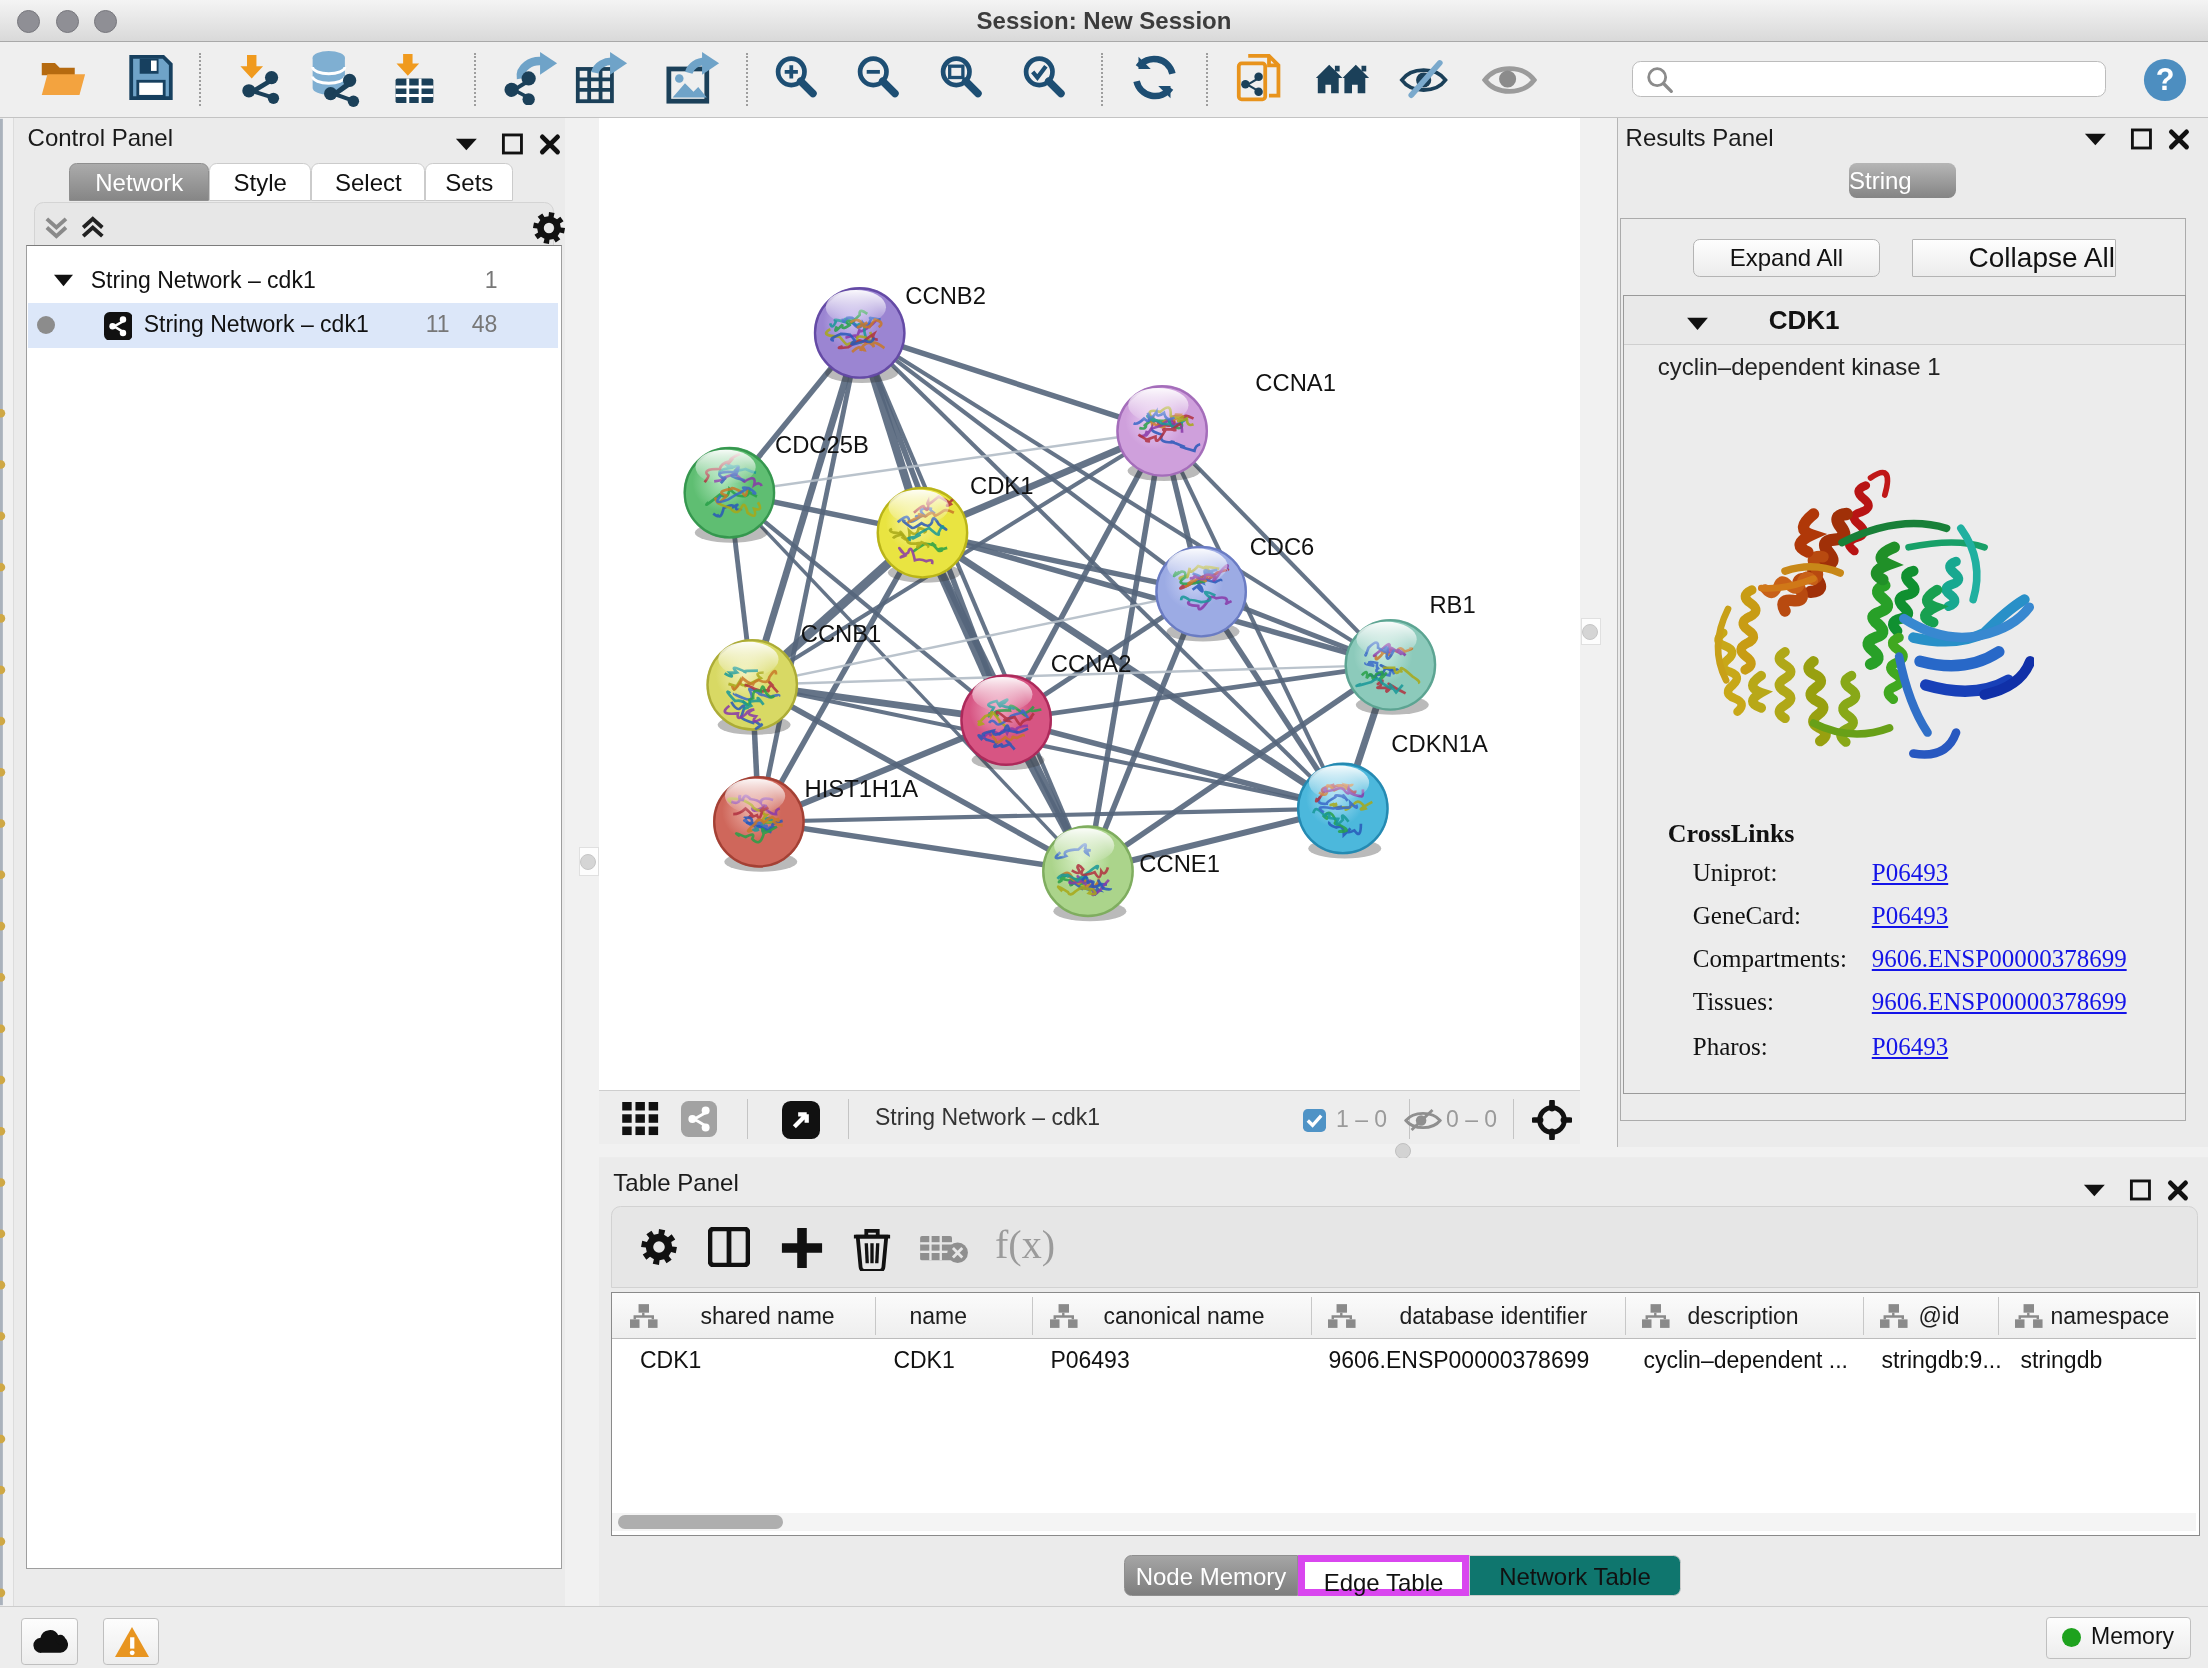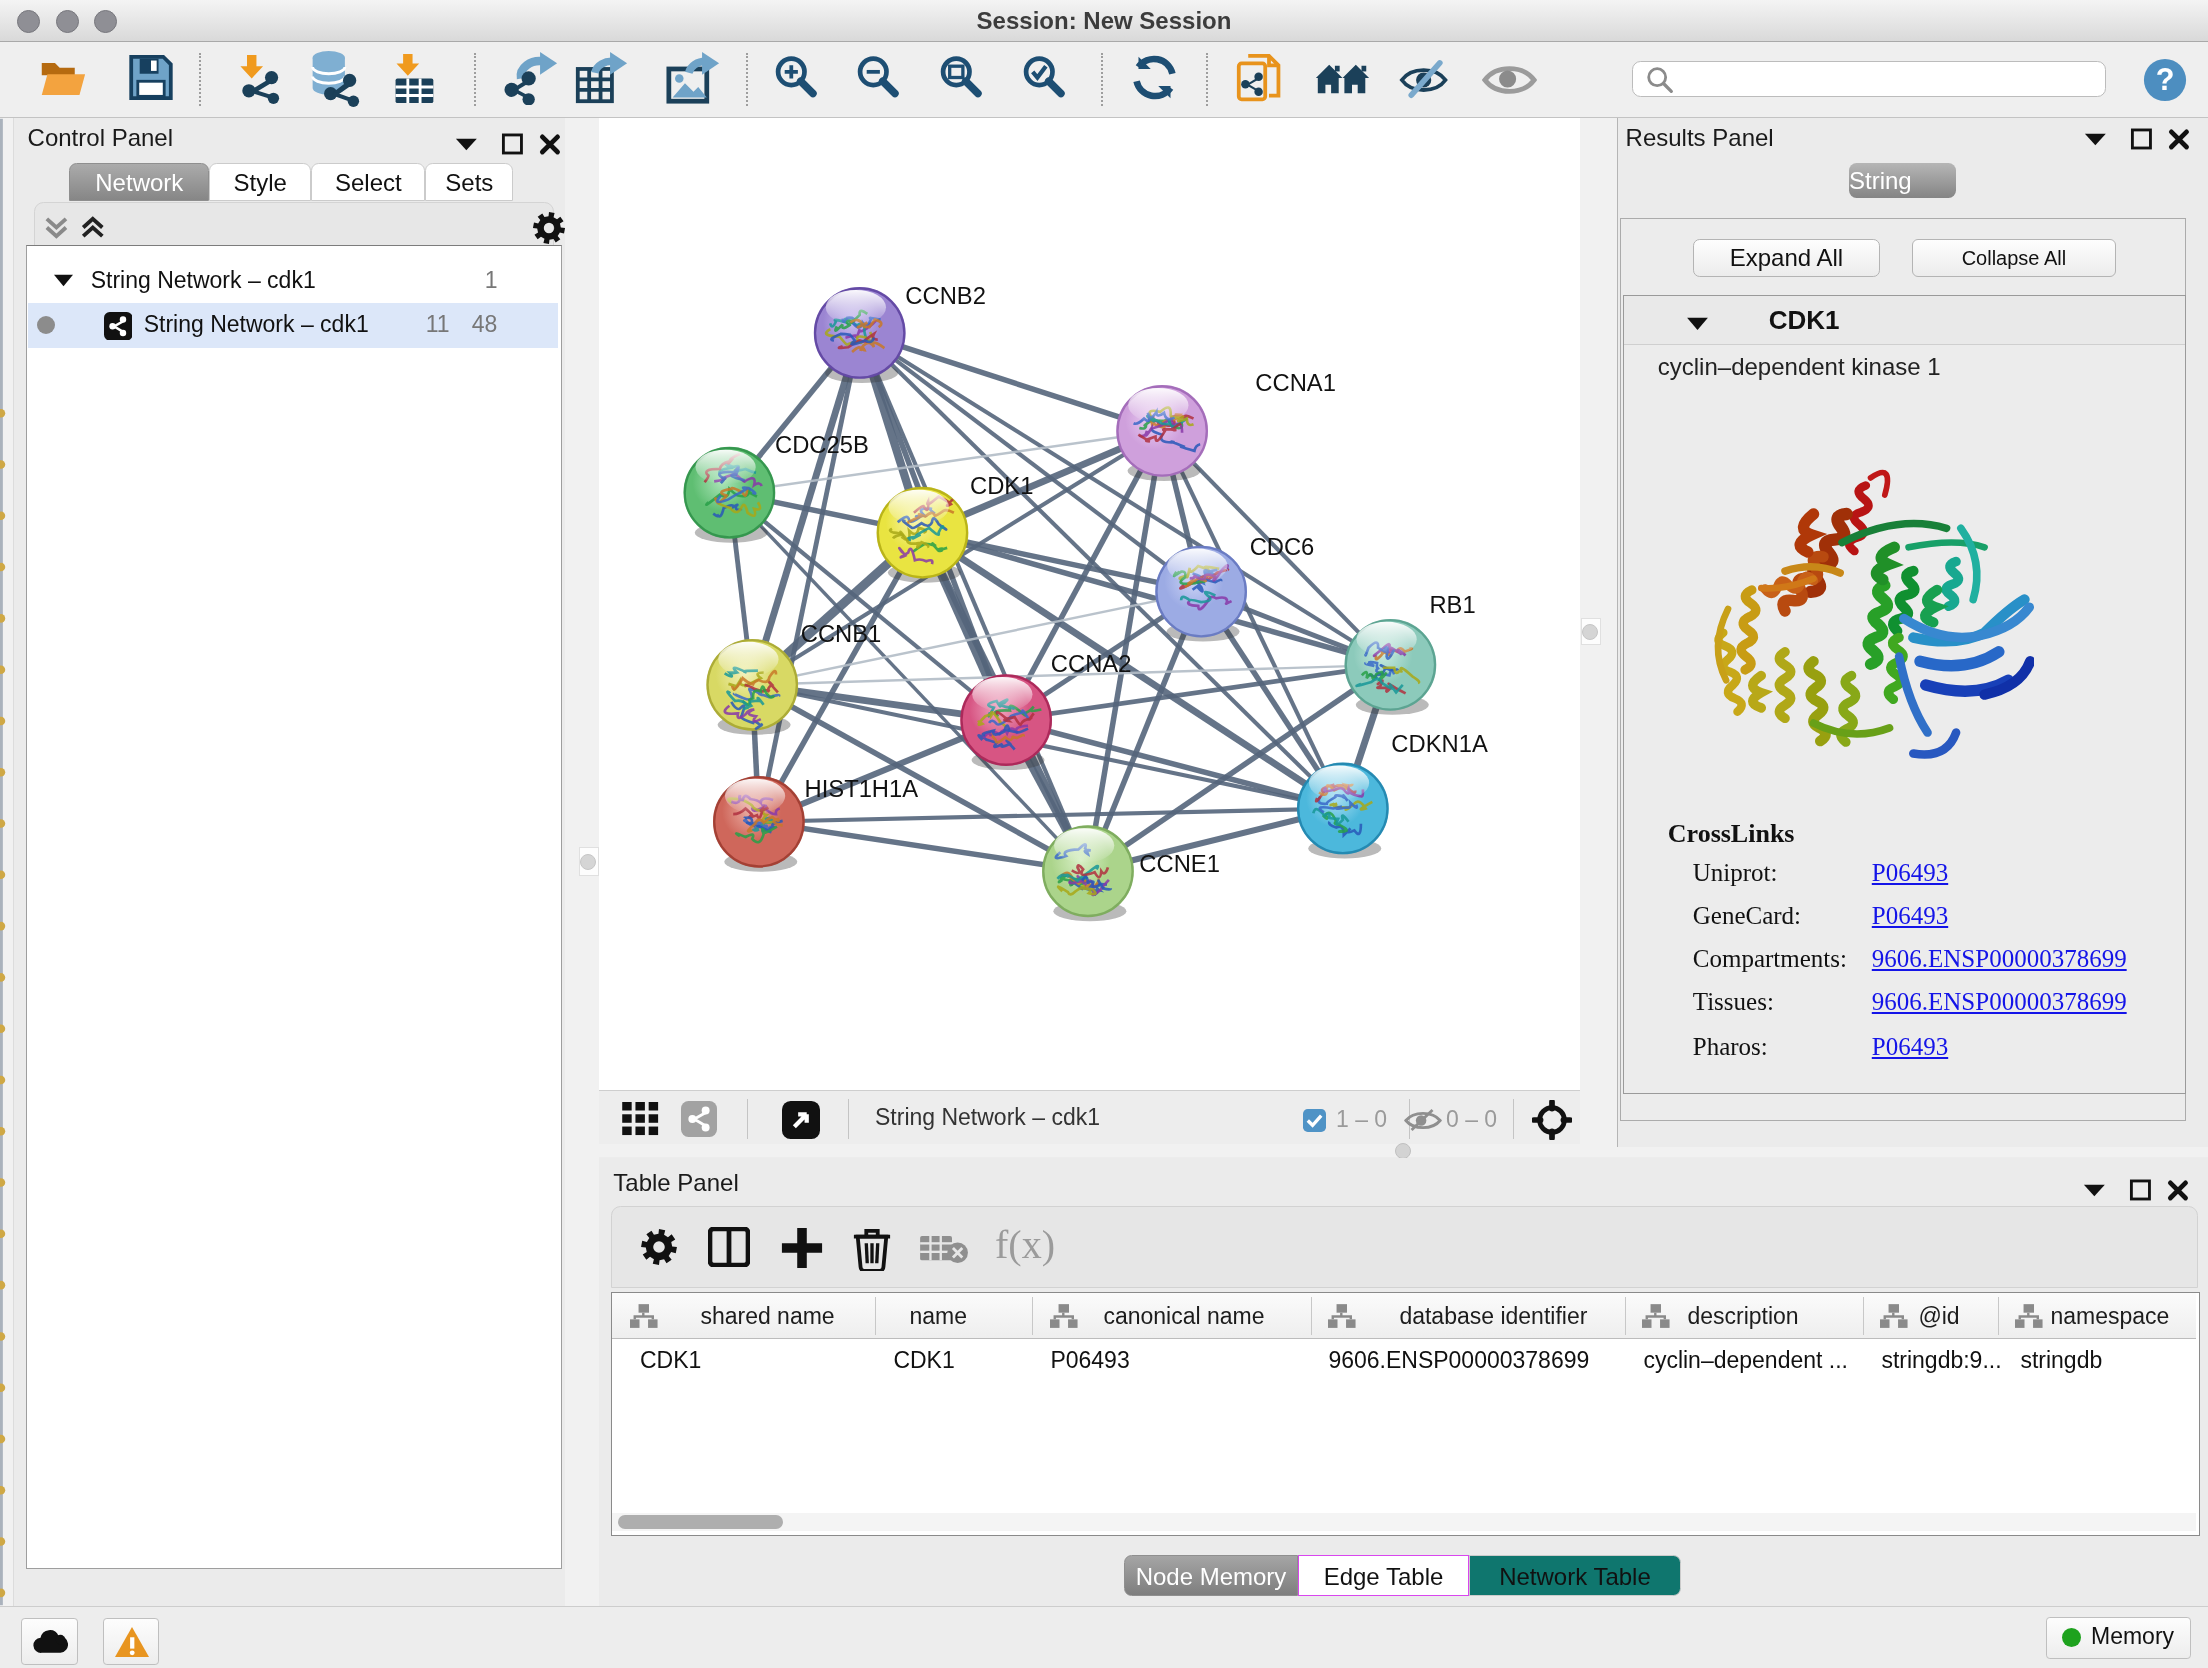--- a/index.html
+++ b/index.html
@@ -645,21 +645,21 @@
 <div id="rpanel" class="abs">
   <div class="ptitle" style="position:absolute;left:7.6px;top:5.7px">Results Panel</div>
   <svg style="position:absolute;left:465px;top:7.6px" width="114" height="25" viewBox="0 0 120 26">
     <path d="M2 8 l11 12 11-12z" fill="#111"></path>
     <rect x="52" y="4" width="19" height="19" fill="none" stroke="#111" stroke-width="3"></rect>
     <path d="M93 6 l16 16 M109 6 l-16 16" stroke="#111" stroke-width="5" stroke-linecap="round"></path>
   </svg>
   <div style="position:absolute;left:231px;top:45px;width:107px;height:35px;background:linear-gradient(#b6b6b6,#848484);border-radius:7.6px;color:#fff;font-size:24px;text-align:left;line-height:35px">String</div>
   <div style="position:absolute;left:1.9px;top:100px;width:564px;height:901px;border:1px solid #ababab;background:#ececec">
     <div style="position:absolute;left:72px;top:20px;width:185px;height:36px;background:linear-gradient(#fefefe,#ececec);border:1px solid #b4b4b4;border-radius:6.7px;font-size:24px;text-align:center;line-height:36px;color:#111">Expand All</div>
-    <div style="position:absolute;left:291px;top:20px;width:202px;height:36px;background:linear-gradient(#fefefe,#ececec);border:1px solid #b4b4b4;border-radius:6px;font-size:20px;text-align:center;line-height:36px;color:#111">Collapse All</div>
+    <div style="position:absolute;left:291px;top:20px;width:202px;height:36px;background:linear-gradient(#fefefe,#ececec);border:1px solid #b4b4b4;border-radius:1px;font-size:28px;text-align:right;line-height:36px;color:#111">Collapse All</div>
     <div style="position:absolute;left:1.9px;top:76px;width:561px;height:797px;border:1px solid #9a9a9a">
       <div style="position:absolute;left:0;top:0;width:100%;height:48px;background:#e9e9e9;border-bottom:1px solid #cfcfcf"></div>
       <svg style="position:absolute;left:61px;top:19px" width="25" height="17" viewBox="0 0 26 18">
           <path d="M2 3 l11 13 11-13z" fill="#111"></path>
         </svg>
       <div style="position:absolute;left:145px;top:8.6px;font-size:26px;font-weight:bold;color:#111">CDK1</div>
       <div style="position:absolute;left:34px;top:57px;font-size:24px;color:#222">cyclin–dependent kinase 1</div>
       <svg id="ribbon" style="position:absolute;left:47px;top:161px" width="363" height="306" viewBox="0 0 382 322">
           <path d="M205 30 Q191 35 203 44 Q214 53 200 58 Q186 62 198 71 Q209 81 195 85 Q181 90 193 99" fill="none" stroke="#b81414" stroke-width="9" stroke-linecap="round"></path>
           <path d="M185 60 Q169 61 179 74 Q188 86 172 87 Q156 88 166 101 Q176 113 160 114 Q144 115 153 128 Q163 141 147 142" fill="none" stroke="#a03008" stroke-width="13" stroke-linecap="round"></path>
@@ -790,21 +790,21 @@
     <div class="td" style="left:281px">CDK1</div>
     <div class="td" style="left:438px">P06493</div>
     <div class="td" style="left:716px">9606.ENSP00000378699</div>
     <div class="td" style="left:1031px">cyclin–dependent ...</div>
     <div class="td" style="left:1269px">stringdb:9...</div>
     <div class="td" style="left:1408px">stringdb</div>
     <div style="position:absolute;left:0;top:220px;width:1584px;height:18px;background:#f4f4f4"></div>
     <div style="position:absolute;left:5.7px;top:222px;width:165px;height:14.3px;background:#aeaeae;border-radius:7.6px"></div>
   </div>
   <div style="position:absolute;left:525px;top:397px;height:41px;width:174px;background:linear-gradient(#a5a5a5,#7e7e7e);border:1px solid #8f8f8f;border-radius:7.6px 0 0 7.6px;color:#fff;font-size:24px;text-align:center;line-height:41px;box-sizing:border-box">Node Memory</div>
-  <div style="position:absolute;left:699px;top:397px;height:41px;width:171px;background:#fff;border:1px solid #d946ef;color:#111;font-size:24px;text-align:center;line-height:41px;box-sizing:border-box">Edge Table</div>
+  <div style="position:absolute;left:699px;top:397px;height:41px;width:171px;background:#fff;border:7px solid #d946ef;color:#111;font-size:24px;text-align:center;line-height:41px;box-sizing:border-box">Edge Table</div>
   <div style="position:absolute;left:870px;top:397px;height:41px;width:212px;background:#0f766e;border:1px solid #cbcbcb;border-radius:0 7.6px 7.6px 0;color:#111;font-size:24px;text-align:center;line-height:41px;box-sizing:border-box">Network Table</div>
 </div>
 
 <div id="statusbar" class="abs">
   <div class="sbtn" style="left:21px;top:10.5px;width:55px;height:45px">
     <svg style="position:absolute;left:9.5px;top:9.5px" width="36" height="27" viewBox="0 0 38 28">
       <path d="M10 26 a8 8 0 0 1 -1 -16 a10 10 0 0 1 19 -2 a7 7 0 0 1 2 18z" fill="#111"></path>
       <circle cx="30" cy="12" r="5" fill="#111"></circle>
     </svg>
   </div>

